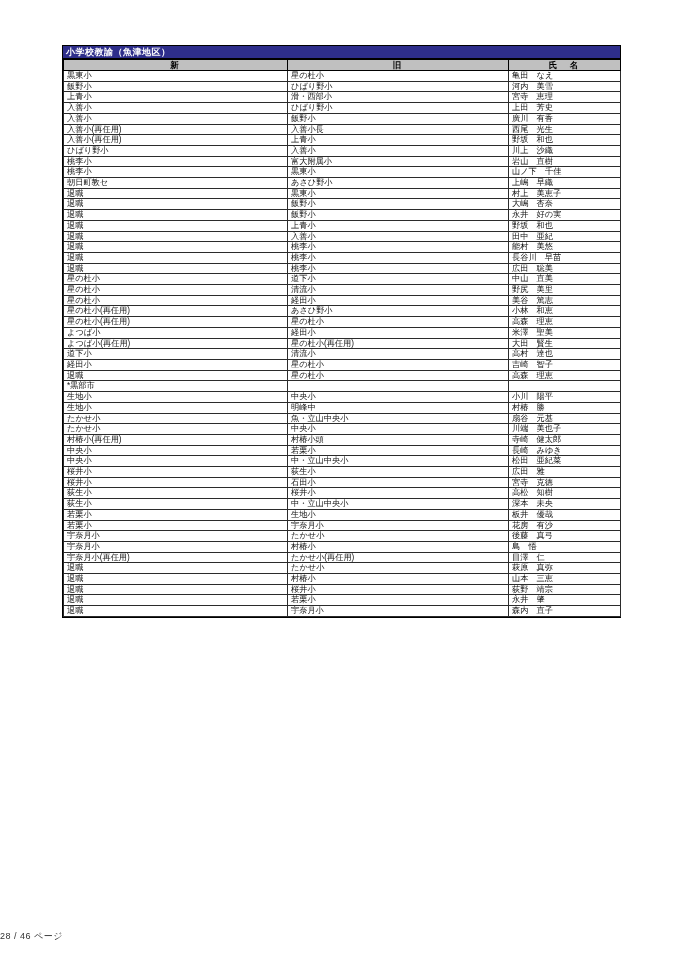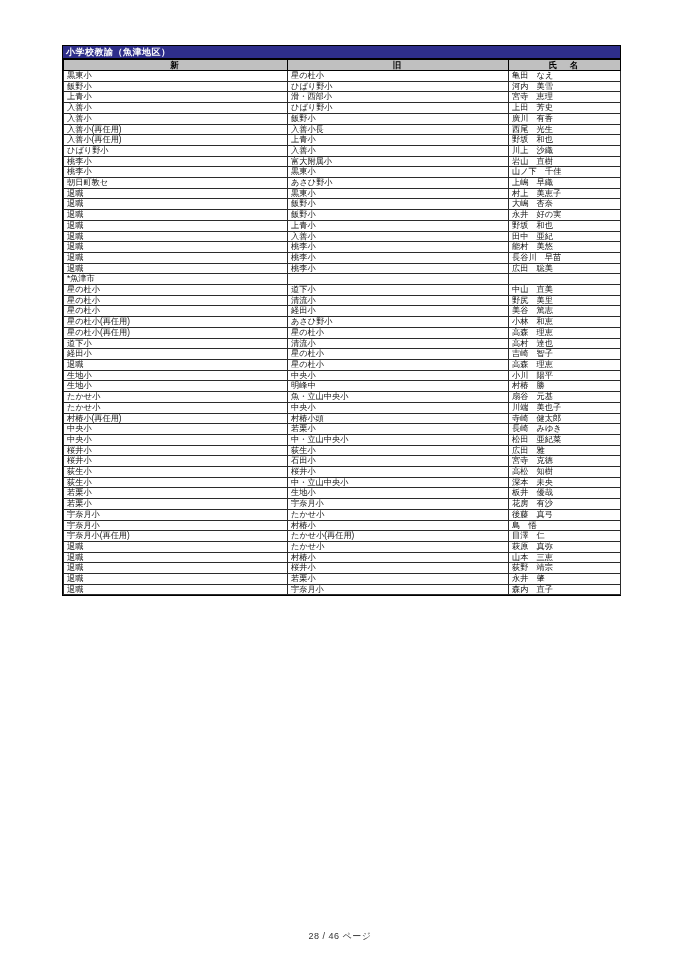--- a/index.html
+++ b/index.html
@@ -69,21 +69,21 @@
     vertical-align: middle;
   }
   .col-new  { width: 224px; }
   .col-old  { width: 221px; }
   .col-name { width: 112px; }
   .page-footer {
     position: absolute;
     top: 930px;
     left: 0;
     width: 680px;
-    text-align: center;
+    text-align: left;
     font-size: 9px;
     color: #333333;
     letter-spacing: 0.5px;
   }
 </style>
 </head>
 <body>
 
 <div class="sheet">
 
@@ -192,25 +192,20 @@
             <td>退職</td>
             <td>桃李小</td>
             <td>長谷川　早苗</td>
           </tr>
           <tr>
             <td>退職</td>
             <td>桃李小</td>
             <td>広田　聡美</td>
           </tr>
           <tr>
-            <td>*魚津市</td>
-            <td></td>
-            <td></td>
-          </tr>
-          <tr>
             <td>星の杜小</td>
             <td>道下小</td>
             <td>中山　直美</td>
           </tr>
           <tr>
             <td>星の杜小</td>
             <td>清流小</td>
             <td>野尻　美里</td>
           </tr>
           <tr>
@@ -222,35 +217,50 @@
             <td>星の杜小(再任用)</td>
             <td>あさひ野小</td>
             <td>小林　和恵</td>
           </tr>
           <tr>
             <td>星の杜小(再任用)</td>
             <td>星の杜小</td>
             <td>高森　理恵</td>
           </tr>
           <tr>
+            <td>よつば小</td>
+            <td>経田小</td>
+            <td>米澤　聖美</td>
+          </tr>
+          <tr>
+            <td>よつば小(再任用)</td>
+            <td>星の杜小(再任用)</td>
+            <td>大田　賢生</td>
+          </tr>
+          <tr>
             <td>道下小</td>
             <td>清流小</td>
             <td>高村　達也</td>
           </tr>
           <tr>
             <td>経田小</td>
             <td>星の杜小</td>
             <td>吉崎　智子</td>
           </tr>
           <tr>
             <td>退職</td>
             <td>星の杜小</td>
             <td>高森　理恵</td>
           </tr>
           <tr>
+            <td>*黒部市</td>
+            <td></td>
+            <td></td>
+          </tr>
+          <tr>
             <td>生地小</td>
             <td>中央小</td>
             <td>小川　陽平</td>
           </tr>
           <tr>
             <td>生地小</td>
             <td>明峰中</td>
             <td>村椿　勝</td>
           </tr>
           <tr>

